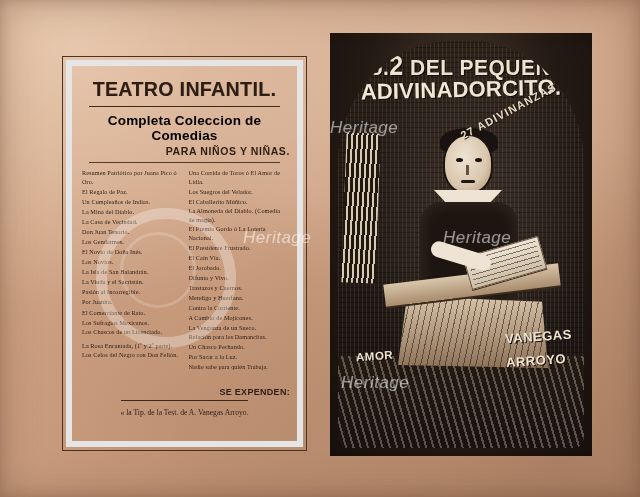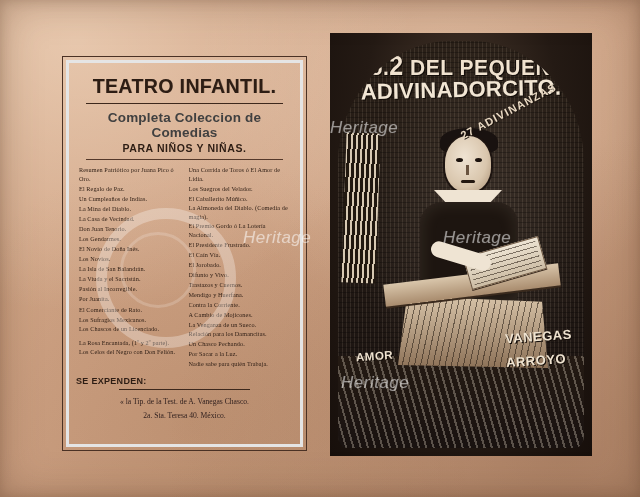--- a/index.html
+++ b/index.html
@@ -40,21 +40,21 @@
     top: 56px;
     width: 245px;
     height: 395px;
     border: 1px solid #4a3124;
     padding: 0;
     box-sizing: border-box;
   }
   .left-inner {
     position: absolute;
     inset: 3px;
-    border: 3px solid #e5e5e5;
+    border: 6px solid #e5e5e5;
     box-sizing: border-box;
     padding: 8px 7px 6px 7px;
   }
   .title-main {
     text-align: center;
     font-family: "Liberation Sans", sans-serif;
     font-weight: bold;
     font-size: 19.5px;
     letter-spacing: 0.4px;
     color: #2d1d14;
@@ -65,26 +65,26 @@
     height: 1px;
     background: #3d281c;
     margin: 5px 10px 6px 10px;
   }
   .rule.thin { height: 1px; background: #54382a; }
   .subtitle {
     text-align: center;
     font-family: "Liberation Sans", sans-serif;
     font-weight: bold;
     font-size: 13.5px;
-    color: #404040;
+    color: #000000;
     letter-spacing: 0.2px;
     margin: 2px 0 1px 0;
   }
   .subtitle2 {
-    text-align: center;
+    text-align: right;
     font-family: "Liberation Sans", sans-serif;
     font-weight: bold;
     font-size: 10.5px;
     color: #2d1d14;
     letter-spacing: 0.6px;
     margin: 2px 0 4px 0;
   }
   .cols {
     display: flex;
     gap: 8px;
@@ -97,27 +97,27 @@
     line-height: 1.62;
     color: #322117;
     font-family: "Liberation Serif", serif;
     letter-spacing: 0.1px;
   }
   .col .it { white-space: nowrap; overflow: hidden; text-overflow: clip; }
   .col .gap { height: 5px; }
   .col .two-line { white-space: normal; line-height: 1.45; }
 
   .expend {
-    text-align: left;
+    text-align: right;
     font-family: "Liberation Sans", sans-serif;
     font-weight: bold;
     font-size: 9px;
     color: #2d1d14;
     letter-spacing: 0.3px;
-    margin-top: 8px;
+    margin-top: 16px;
   }
   .expend-rule {
     height: 1px;
     background: #3d281c;
     width: 60%;
     margin: 3px auto 5px auto;
   }
   .addr {
     text-align: center;
     font-size: 7.6px;
@@ -422,22 +422,21 @@
           <div class="it">La Venganza de un Sueco.</div>
           <div class="it two-line">Relación para los Damancitas.</div>
           <div class="it">Un Chasco Pechando.</div>
           <div class="it">Por Sacar a la Luz.</div>
           <div class="it two-line">Nadie sabe para quién Trabaja.</div>
         </div>
       </div>
 
       <div class="expend">SE EXPENDEN:</div>
       <div class="expend-rule"></div>
-      <div class="addr">« la Tip. de la Test. de A. Vanegas Chasco.</div>
-      <div class="addr">2a. Sta. Teresa 40. México.</div>
+      <div class="addr">« la Tip. de la Test. de A. Vanegas Arroyo.</div>
     </div>
   </div>
 
   <div class="right-panel">
     <div class="cut">
       <div class="cut-arch">
         <div class="hatch"></div>
         <div class="hatch2"></div>
 
         <div class="bottom-rays"></div>

